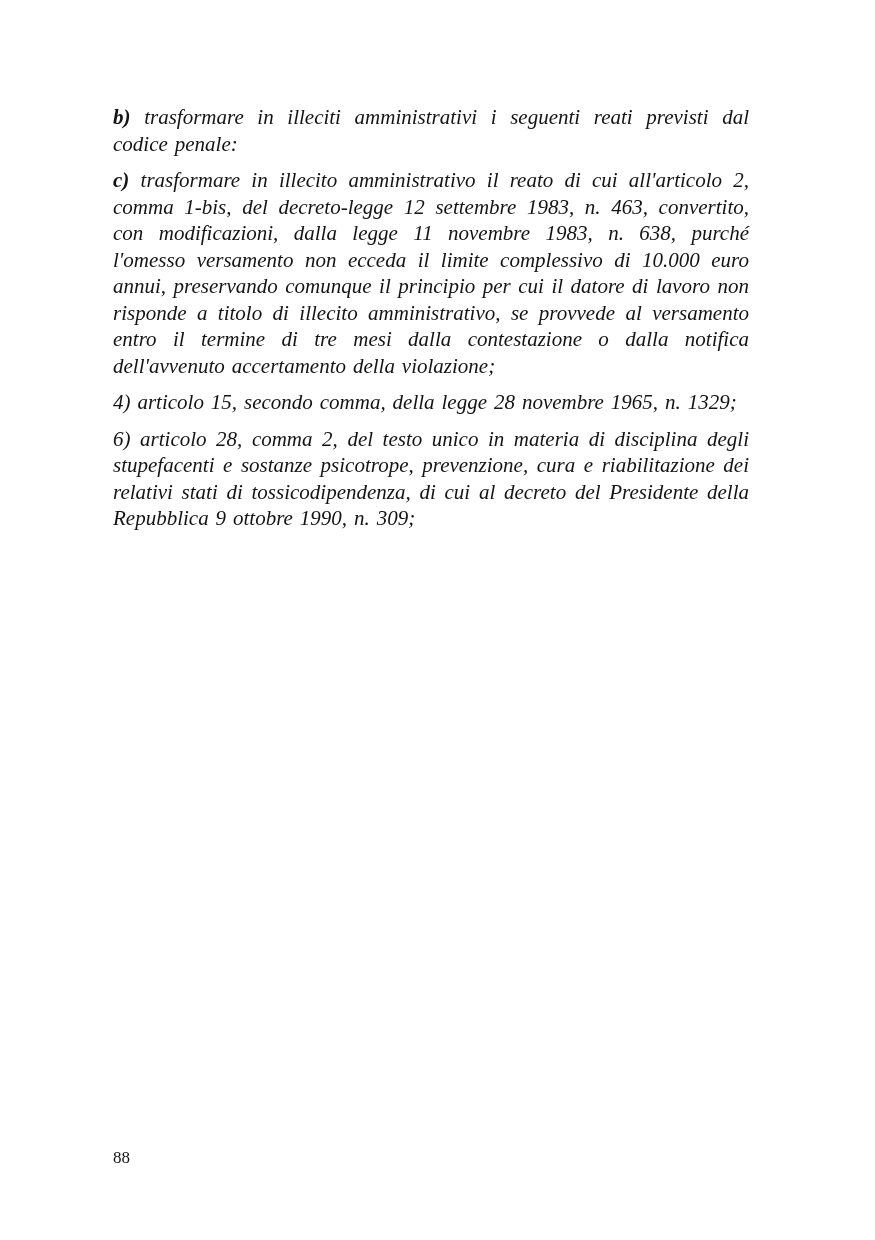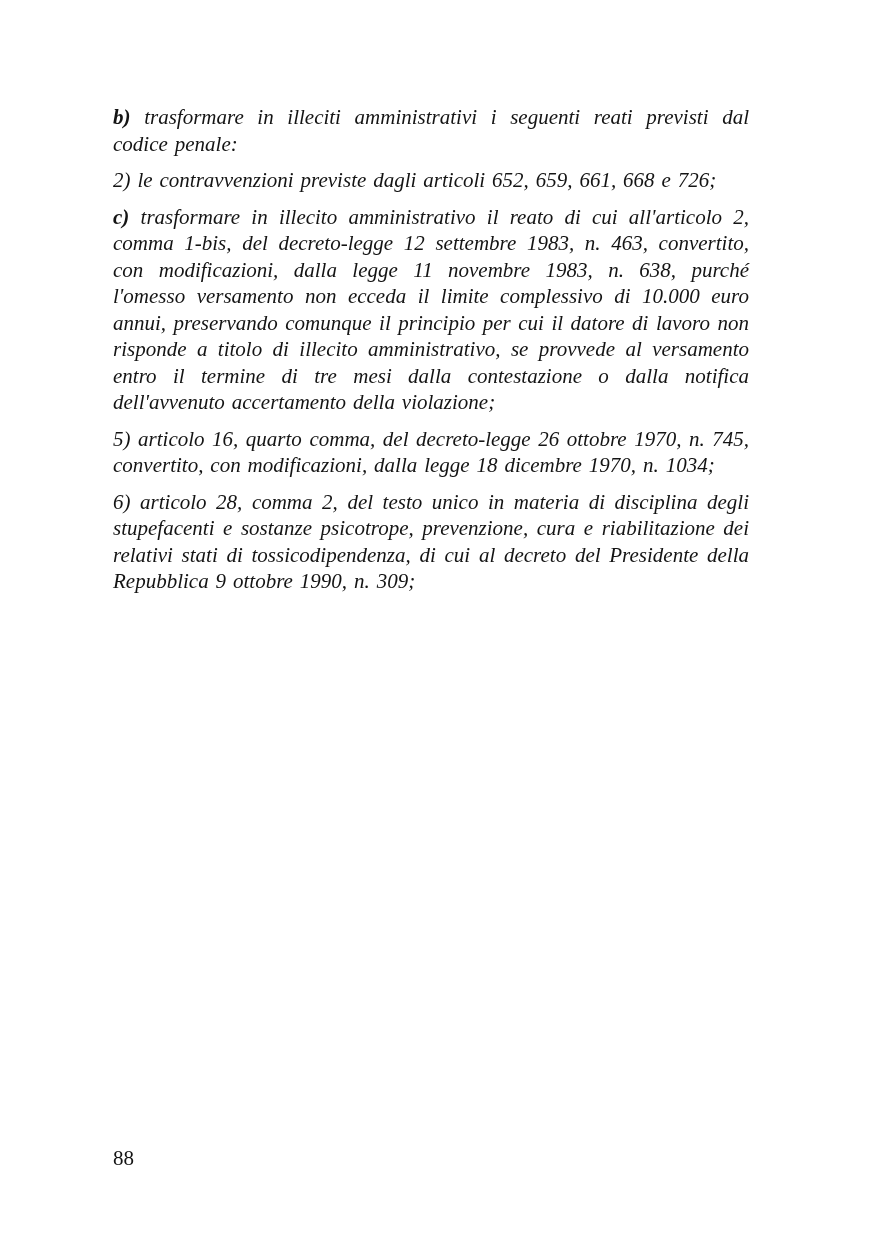--- a/index.html
+++ b/index.html
@@ -37,41 +37,40 @@
     font-weight: bold;
   }
   .para.justify-last {
     text-align-last: justify;
   }
   .page-number {
     position: absolute;
     left: 113px;
     top: 1146px;
     font-style: normal;
-    font-size: 21px;
+    font-size: 17px;
     line-height: 24px;
     color: #141414;
   }
 </style>
 </head>
 <body>
 
 <div class="page">
   <div class="text-block" id="document-body">
   <p class="para"><span class="lead bold">b)</span> <span class="ptext">trasformare in illeciti amministrativi i seguenti reati previsti dal codice penale:</span></p>
 
 
-  <p class="para"><span class="lead">2)</span> <span class="ptext">le contravvenzioni previste dagli articoli 652, 659, 661, 668 e 726;</span></p>
 
   <p class="para"><span class="lead bold">c)</span> <span class="ptext">trasformare in illecito amministrativo il reato di cui all'articolo 2, comma 1-bis, del decreto-legge 12 settembre 1983, n. 463, convertito, con modificazioni, dalla legge 11 novembre 1983, n. 638, purché l'omesso versamento non ecceda il limite complessivo di 10.000 euro annui, preservando comunque il principio per cui il datore di lavoro non risponde a titolo di illecito amministrativo, se provvede al versamento entro il termine di tre mesi dalla contestazione o dalla notifica dell'avvenuto accertamento della violazione;</span></p>
 
 
 
 
 
+  <p class="para"><span class="lead">4)</span> <span class="ptext">articolo 15, secondo comma, della legge 28 novembre 1965, n. 1329;</span></p>
 
-  <p class="para"><span class="lead">5)</span> <span class="ptext">articolo 16, quarto comma, del decreto-legge 26 ottobre 1970, n. 745, convertito, con modificazioni, dalla legge 18 dicembre 1970, n. 1034;</span></p>
 
   <p class="para"><span class="lead">6)</span> <span class="ptext">articolo 28, comma 2, del testo unico in materia di disciplina degli stupefacenti e sostanze psicotrope, prevenzione, cura e riabilitazione dei relativi stati di tossicodipendenza, di cui al decreto del Presidente della Repubblica 9 ottobre 1990, n. 309;</span></p>
 
 </div>
   <div class="page-number">88</div>
 </div>
 
 </body></html>

